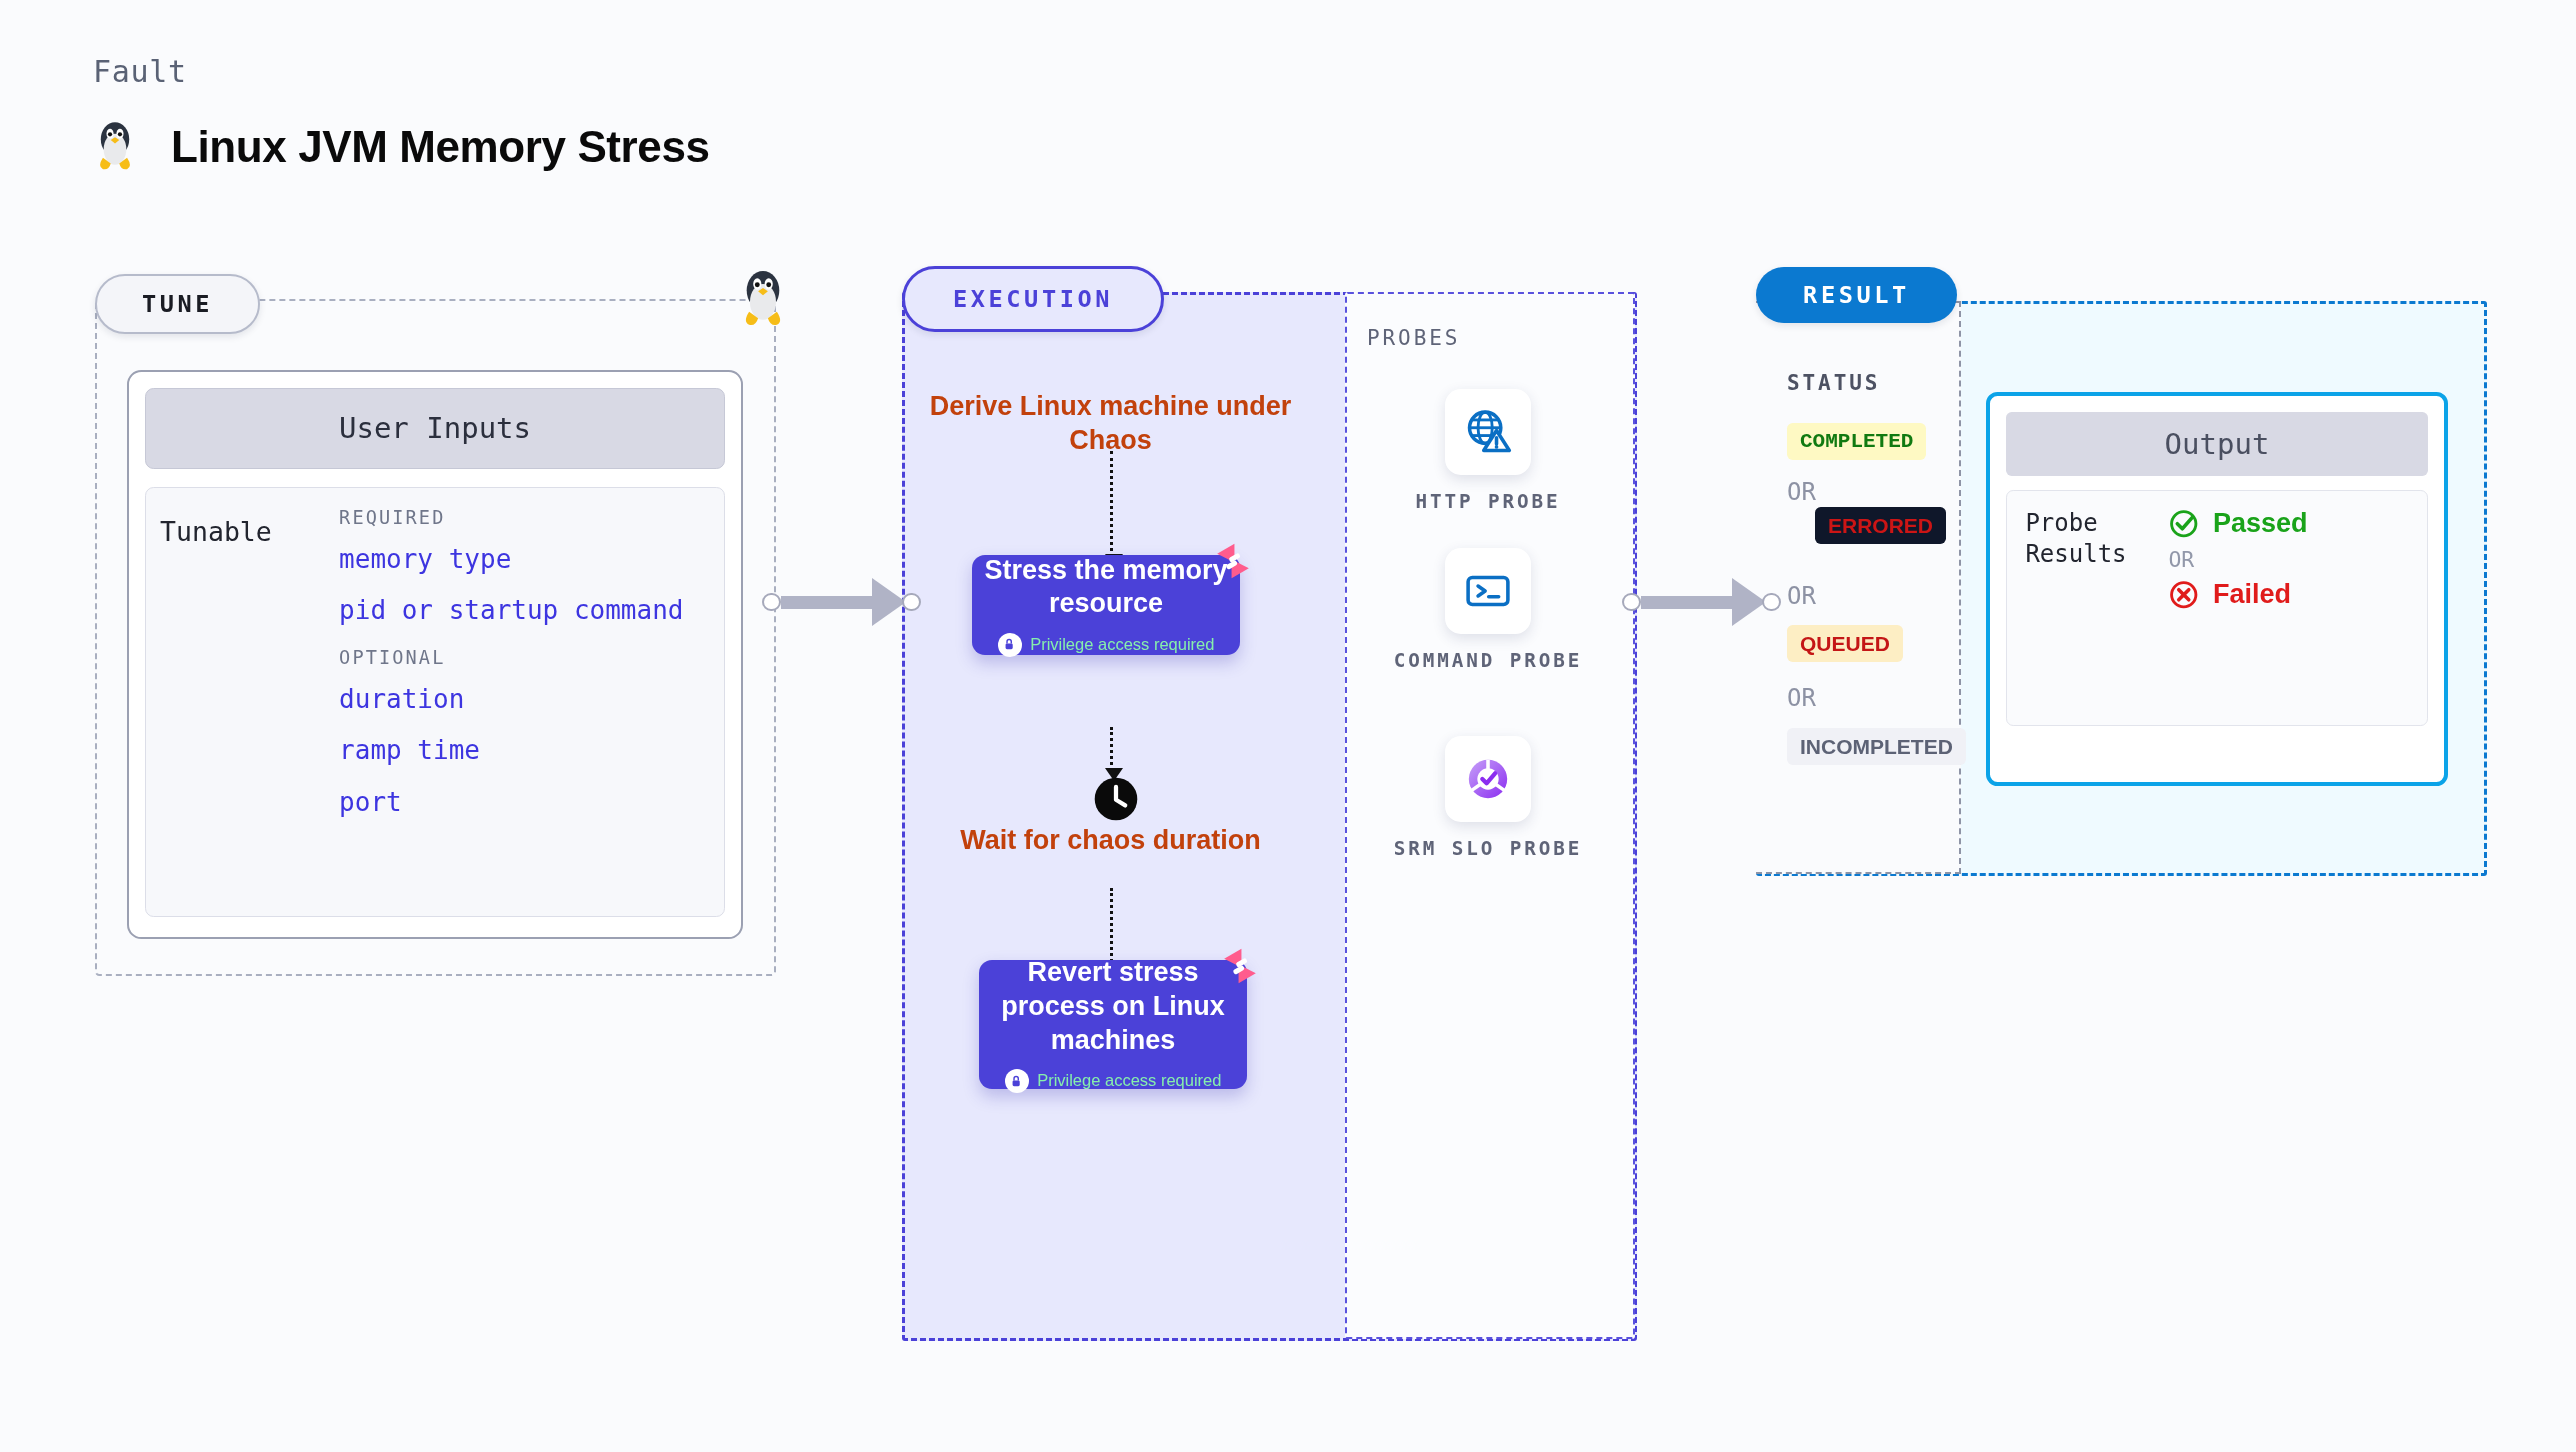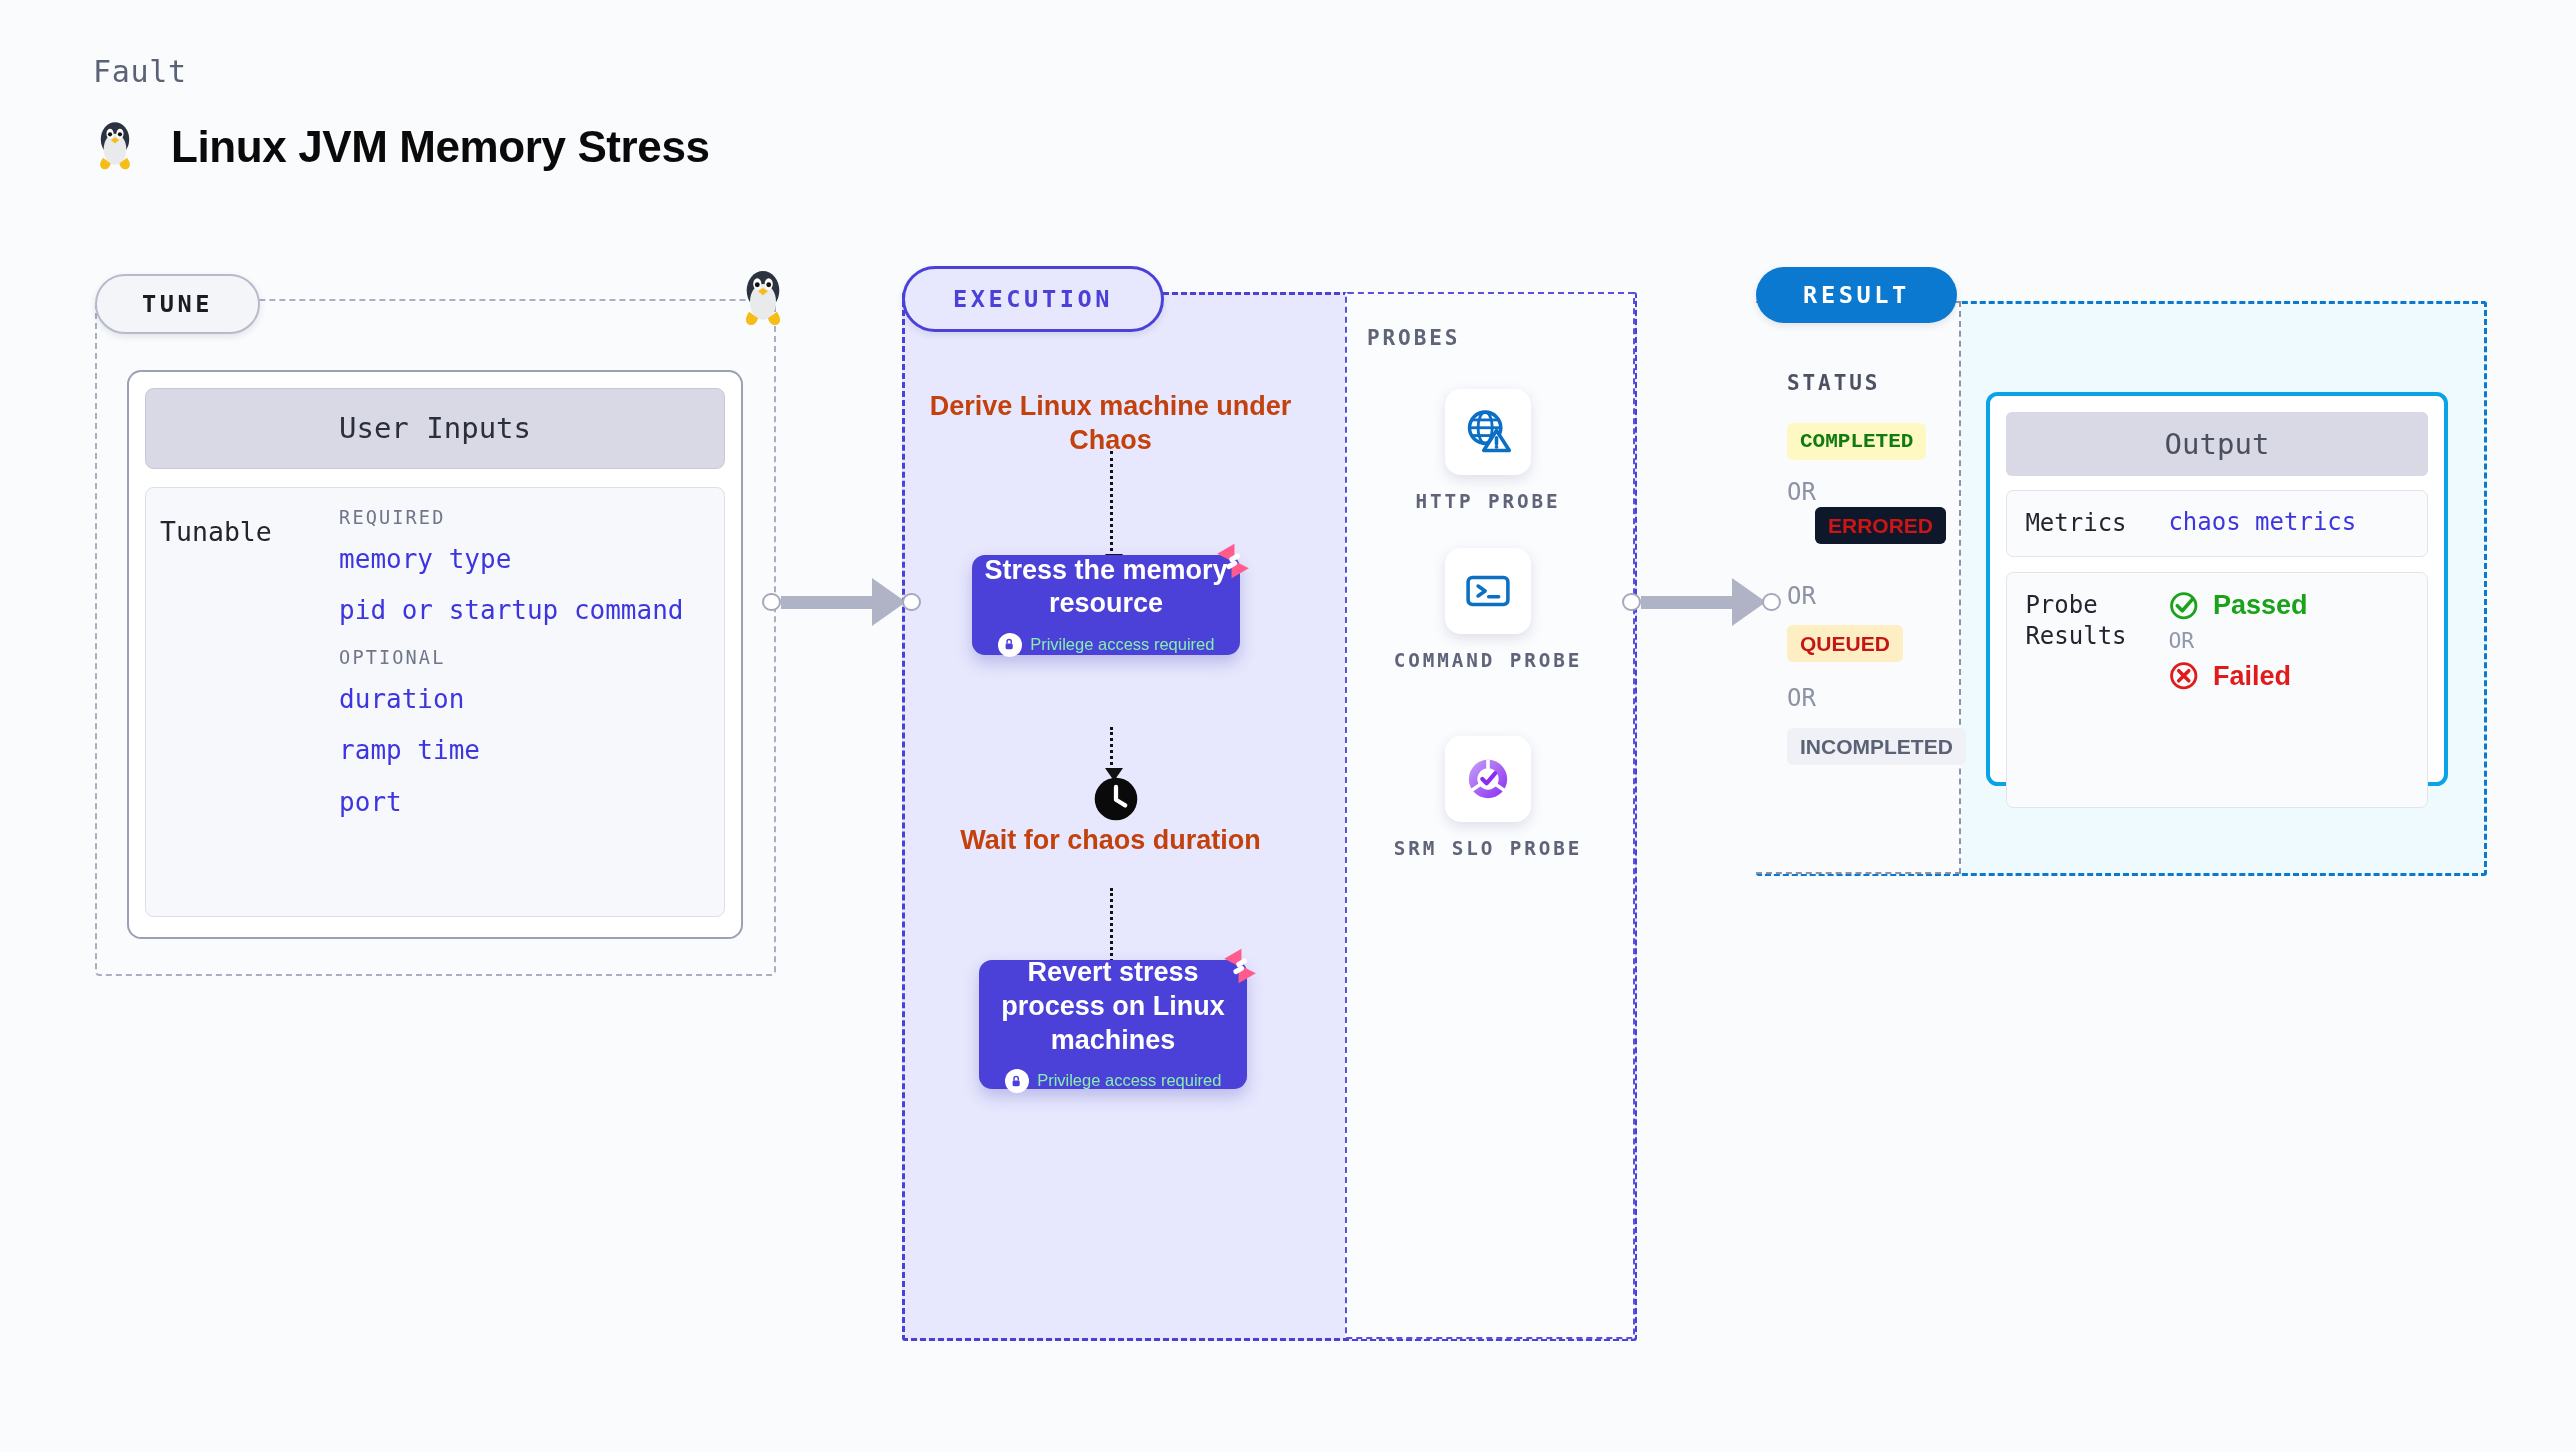--- a/index.html
+++ b/index.html
@@ -85,21 +85,21 @@
   .exec-node .priv .lbl{font-family:"Liberation Sans",sans-serif;font-size:16.5px;color:#86efac;}
   .lock-badge{width:24px;height:24px;border-radius:50%;background:#fff;display:flex;align-items:center;justify-content:center;flex:none;}
   #node-stress{left:972px;top:555px;width:268px;height:100px;}
   #node-revert{left:979px;top:960px;width:268px;height:129px;}
 
   .harness-badge{position:absolute;right:-15.8px;top:-17px;width:46px;height:46px;}
 
   .clock-icon{position:absolute;left:1094px;top:777px;width:44px;height:44px;}
 
   
-  #probes-title{left:1367px;top:326px;font-size:21px;color:#5f6478;letter-spacing:2.9px;font-weight:bold;}
+  #probes-title{left:1367px;top:326px;font-size:21px;color:#5f6478;letter-spacing:2.9px;font-weight:normal;}
   .probe{position:absolute;width:208px;display:flex;flex-direction:column;align-items:center;}
   .probe .card{width:86px;height:86px;background:#fff;border-radius:15.8px;
     box-shadow:0 4.3px 13px rgba(40,50,90,.13);display:flex;align-items:center;justify-content:center;}
   .probe .plabel{margin-top:14.3px;text-align:center;font-size:19.3px;color:#5f6478;letter-spacing:2.9px;
     font-weight:bold;line-height:1.35;}
   #probe-http{left:1384px;top:389px;}
   #probe-cmd{left:1384px;top:548px;}
   #probe-srm{left:1384px;top:736px;}
 
   
@@ -323,24 +323,20 @@
 <div class="badge" id="b-completed">COMPLETED</div>
 <div class="ortext" id="or-1">OR</div>
 <div class="badge" id="b-errored">ERRORED</div>
 <div class="ortext" id="or-2">OR</div>
 <div class="badge" id="b-queued">QUEUED</div>
 <div class="ortext" id="or-3">OR</div>
 <div class="badge" id="b-incompleted">INCOMPLETED</div>
 
 <div class="abs" id="output-card">
   <div id="output-header">Output</div>
-  <div class="out-row">
-    <span class="out-key">Metrics</span>
-    <span class="out-val"><span id="metrics-value">chaos metrics</span></span>
-  </div>
   <div class="out-row" id="probe-results-row">
     <span class="out-key">Probe Results</span>
     <span class="out-val">
       <span class="res-line" id="passed-line">
         <svg width="31.5" height="31.5" viewBox="0 0 44 44">
           <circle cx="22" cy="22" r="17" fill="none" stroke="#1aa31a" stroke-width="4"></circle>
           <path d="M13 22 L20 29 L34 13" fill="none" stroke="#1aa31a" stroke-width="5" stroke-linecap="round" stroke-linejoin="round"></path>
         </svg>
         <span>Passed</span>
       </span>

